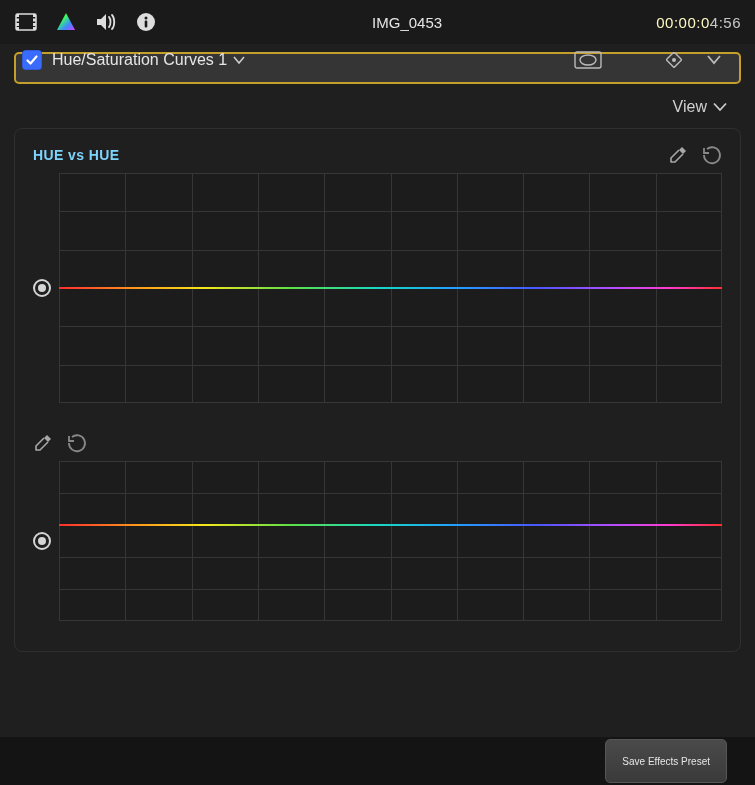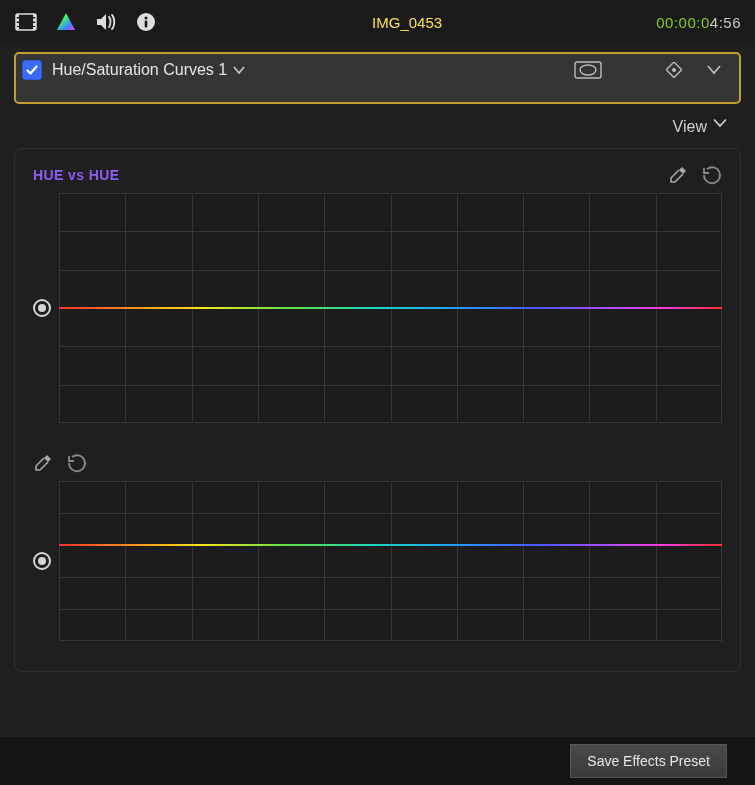--- a/index.html
+++ b/index.html
@@ -27,34 +27,34 @@
       display: inline-flex;
       align-items: center;
       justify-content: center;
       width: 24px;
       height: 24px;
       color: #ddd;
     }
     .top-bar .clip-title {
       flex: 1;
       text-align: center;
-      color: #fde047;
+      color: #e5e5e5;
       font-size: 15px;
       margin-left: 10px;
       margin-right: 10px;
     }
-    .top-bar .tc-dim { color: #84cc16; letter-spacing: 0.5px; font-size: 15px;}
+    .top-bar .tc-dim { color: #fef9c3; letter-spacing: 0.5px; font-size: 15px;}
     .top-bar .tc-light { color: #c7c7c7; letter-spacing: 0.5px; font-size: 15px;}
 
     
     .effect-row-wrap {
       padding: 8px 14px 0 14px;
     }
     .effect-row {
-      height: 52px;
+      height: 32px;
       background: #353535;
       border: 2px solid #c59f2b;
       border-radius: 5px;
       display: flex;
       align-items: center;
       padding: 0 10px 16px 6px;
       gap: 10px;
     }
     .checkbox {
       width: 20px; height: 20px;
@@ -72,42 +72,42 @@
     .icon-btn {
       width: 30px; height: 24px;
       display: flex; align-items: center; justify-content: center;
       color: #bbb;
     }
 
     
     .view-row {
       display: flex;
       justify-content: flex-end;
-      align-items: flex-start;
+      align-items: center;
       padding: 14px 28px 8px 0;
       gap: 6px;
       color: #d0d0d0;
       font-size: 16px;
     }
 
     
     .curves-area {
       margin: 4px 14px 0 14px;
       border: 1px solid #2f2f2f;
       border-radius: 8px;
       padding: 16px 18px 0 18px;
     }
     .curve-block { padding-bottom: 30px; }
     .curve-header {
       display: flex;
       align-items: center;
       margin-bottom: 8px;
     }
     .curve-label {
-      color: #8b5cf6;
+      color: #7dd3fc;
       font-size: 14px;
       font-weight: 600;
       letter-spacing: 0.4px;
       flex: 1;
     }
     .curve-tools {
       display: flex;
       gap: 14px; align-items: center;
       color: #a8a8a8;
     }
@@ -159,27 +159,27 @@
       position: absolute;
       left:0; right:0; bottom:0;
       height: 48px;
       background: #141414;
       display: flex;
       align-items: center;
       justify-content: flex-end;
       padding-right: 28px;
     }
     .save-btn {
-      height: 34px;
+      height: 44px;
       padding: 0 16px;
-      border-radius: 0;
+      border-radius: 5px;
       border: 1px solid #565656;
       background: linear-gradient(#4a4a4a,#3a3a3a);
       color: #e6e6e6;
-      font-size: 14px;
+      font-size: 10px;
       display:flex; align-items:center;
     }
 
     svg { display:block; }
   </style>
 </head>
 <body>
 
 <div class="top-bar">
   <span class="icon-slot">

